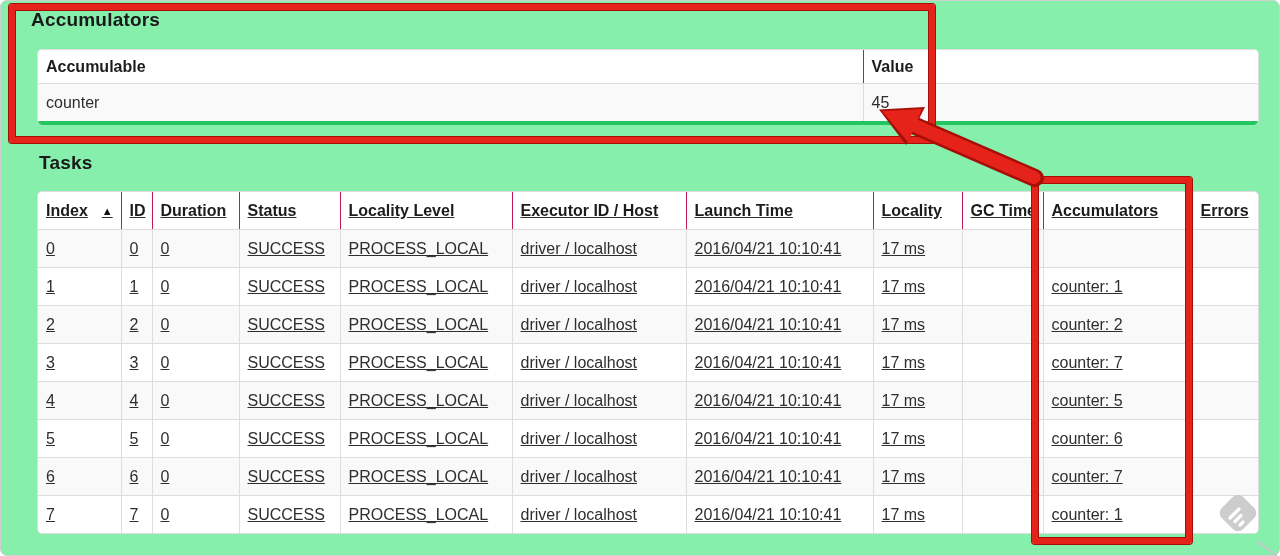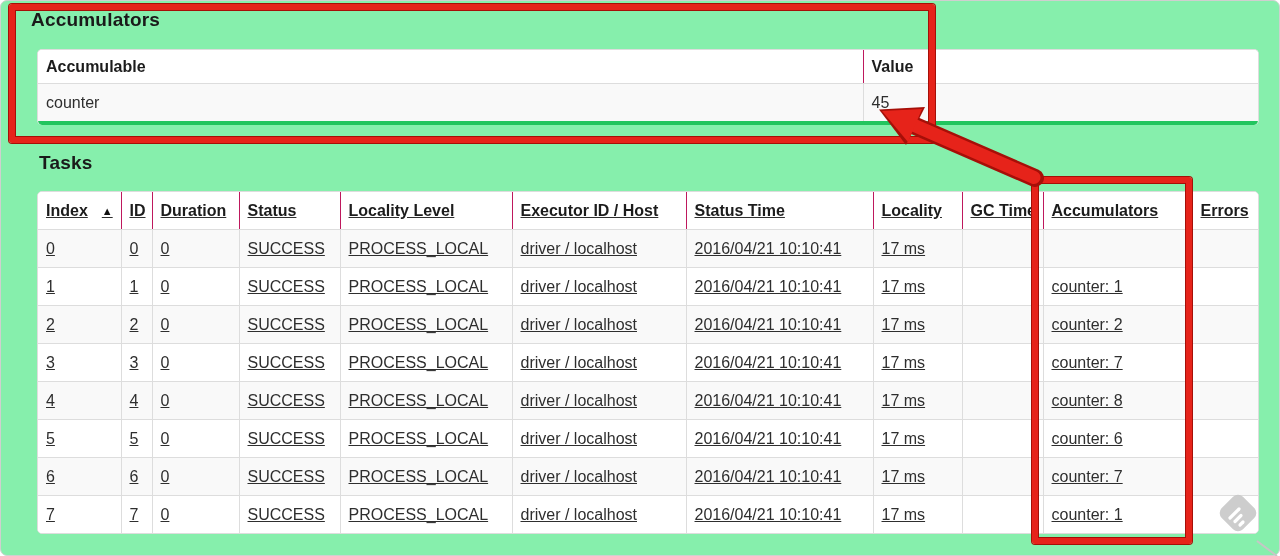--- a/index.html
+++ b/index.html
@@ -108,21 +108,21 @@
           <col>
         </colgroup>
         <thead>
           <tr>
             <th><span>Index</span><span class="sort-icon">▲</span></th>
             <th><span>ID</span></th>
             <th><span>Duration</span></th>
             <th><span>Status</span></th>
             <th><span>Locality Level</span></th>
             <th><span>Executor ID / Host</span></th>
-            <th><span>Status Time</span></th>
+            <th><span>Launch Time</span></th>
             <th><span>Locality</span></th>
             <th><span>GC Time</span></th>
             <th><span>Accumulators</span></th>
             <th><span>Errors</span></th>
           </tr>
         </thead>
         <tbody>
           <tr>
             <td>0</td>
             <td>0</td>
@@ -178,21 +178,21 @@
           <tr>
             <td>4</td>
             <td>4</td>
             <td>0</td>
             <td>SUCCESS</td>
             <td>PROCESS_LOCAL</td>
             <td>driver / localhost</td>
             <td>2016/04/21 10:10:41</td>
             <td>17 ms</td>
             <td></td>
-            <td>counter: 8</td>
+            <td>counter: 5</td>
             <td></td>
           </tr>
           <tr>
             <td>5</td>
             <td>5</td>
             <td>0</td>
             <td>SUCCESS</td>
             <td>PROCESS_LOCAL</td>
             <td>driver / localhost</td>
             <td>2016/04/21 10:10:41</td>

